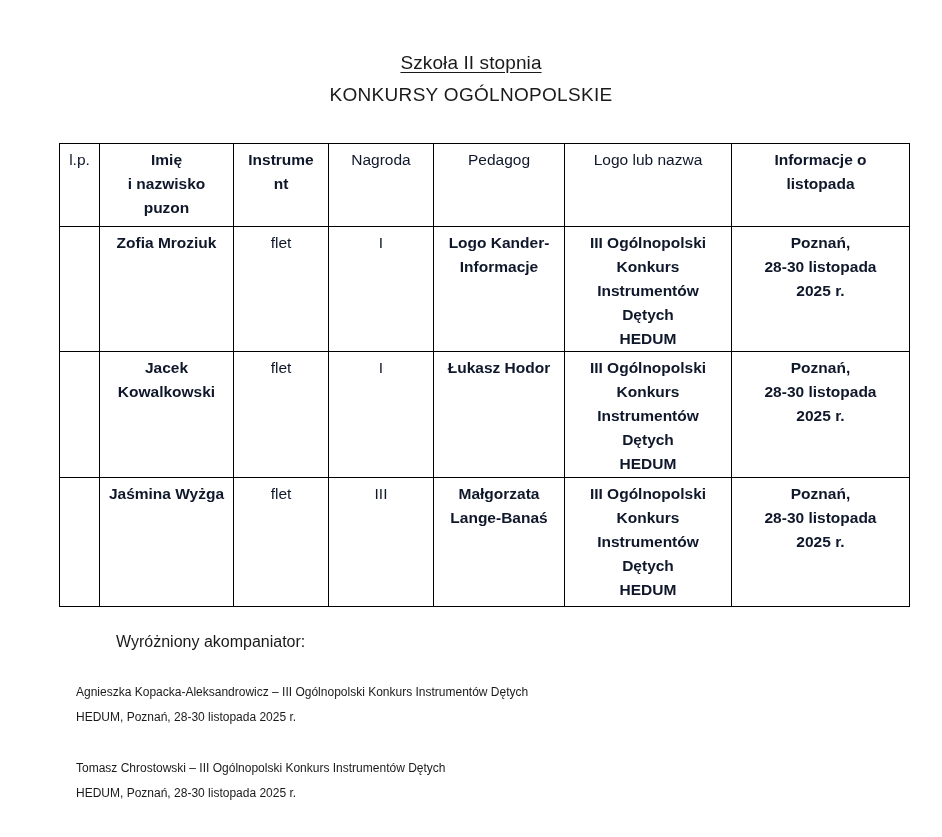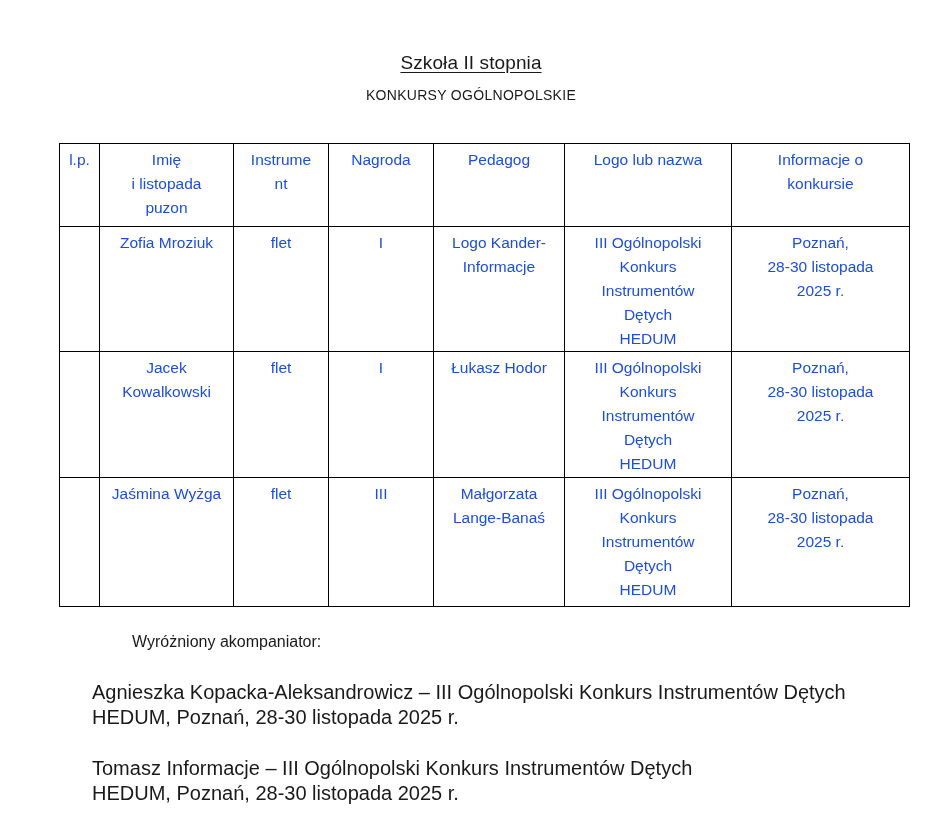--- a/index.html
+++ b/index.html
@@ -28,21 +28,21 @@
     padding-top: 50px;
   }
   .title-line1 {
     font-size: 19px;
     line-height: 26px;
     text-decoration: underline;
     text-underline-offset: 3px;
     letter-spacing: 0.1px;
   }
   .title-line2 {
-    font-size: 14px;
+    font-size: 19px;
     line-height: 26px;
     margin-top: 6px;
     letter-spacing: 0.3px;
   }
 
   
   .table-wrap {
     position: absolute;
     left: 59px;
     top: 143px;
@@ -55,53 +55,53 @@
   }
   table.results td,
   table.results th {
     border: 1px solid #000000;
     font-weight: normal;
     font-size: 15.5px;
     line-height: 24px;
     text-align: center;
     vertical-align: top;
     padding: 4px 3px 0 3px;
-    color: #1d4ed8;
+    color: #0f172a;
   }
   
   col.c-lp      { width: 40px; }
   col.c-name    { width: 134px; }
   col.c-instr   { width: 95px; }
   col.c-prize   { width: 105px; }
   col.c-teacher { width: 131px; }
   col.c-logo    { width: 167px; }
   col.c-info    { width: 178px; }
 
   thead td { height: 78px; }
   tbody tr.r1 td { height: 120px; }
   tbody tr.r2 td { height: 121px; }
   tbody tr.r3 td { height: 124px; }
 
-  .cell-lines span { display: block; }
+  .cell-lines span { display: block; font-weight: bold; }
 
   
   .notes {
     position: absolute;
-    left: 92px;
+    left: 76px;
     top: 630px;
     width: 830px;
   }
   .note-head {
     font-size: 16px;
     line-height: 24px;
     margin-left: 40px;
     margin-bottom: 26px;
   }
   .note-para {
-    font-size: 20px;
+    font-size: 12px;
     line-height: 25px;
     margin-bottom: 26px;
   }
   .note-para span { display: block; }
 </style>
 </head>
 <body>
 
 <div class="page">
 
@@ -119,33 +119,33 @@
         <col class="c-prize">
         <col class="c-teacher">
         <col class="c-logo">
         <col class="c-info">
       </colgroup>
       <thead>
         <tr>
           <td>l.p.</td>
           <td class="cell-lines">
             <span>Imię</span>
-            <span>i listopada</span>
+            <span>i nazwisko</span>
             <span>puzon</span>
           </td>
           <td class="cell-lines">
             <span>Instrume</span>
             <span>nt</span>
           </td>
           <td>Nagroda</td>
           <td>Pedagog</td>
           <td>Logo lub nazwa</td>
           <td class="cell-lines">
             <span>Informacje o</span>
-            <span>konkursie</span>
+            <span>listopada</span>
           </td>
         </tr>
       </thead>
       <tbody>
 
         <tr class="r1">
           <td></td>
           <td class="cell-lines">
             <span>Zofia Mroziuk</span>
             <span></span>
@@ -228,18 +228,18 @@
 
   <div class="notes">
     <div class="note-head">Wyróżniony akompaniator:</div>
 
     <div class="note-para">
       <span>Agnieszka Kopacka-Aleksandrowicz – III Ogólnopolski Konkurs Instrumentów Dętych</span>
       <span>HEDUM, Poznań, 28-30 listopada 2025 r.</span>
     </div>
 
     <div class="note-para">
-      <span>Tomasz Informacje – III Ogólnopolski Konkurs Instrumentów Dętych</span>
+      <span>Tomasz Chrostowski – III Ogólnopolski Konkurs Instrumentów Dętych</span>
       <span>HEDUM, Poznań, 28-30 listopada 2025 r.</span>
     </div>
   </div>
 
 </div>
 
 </body></html>

